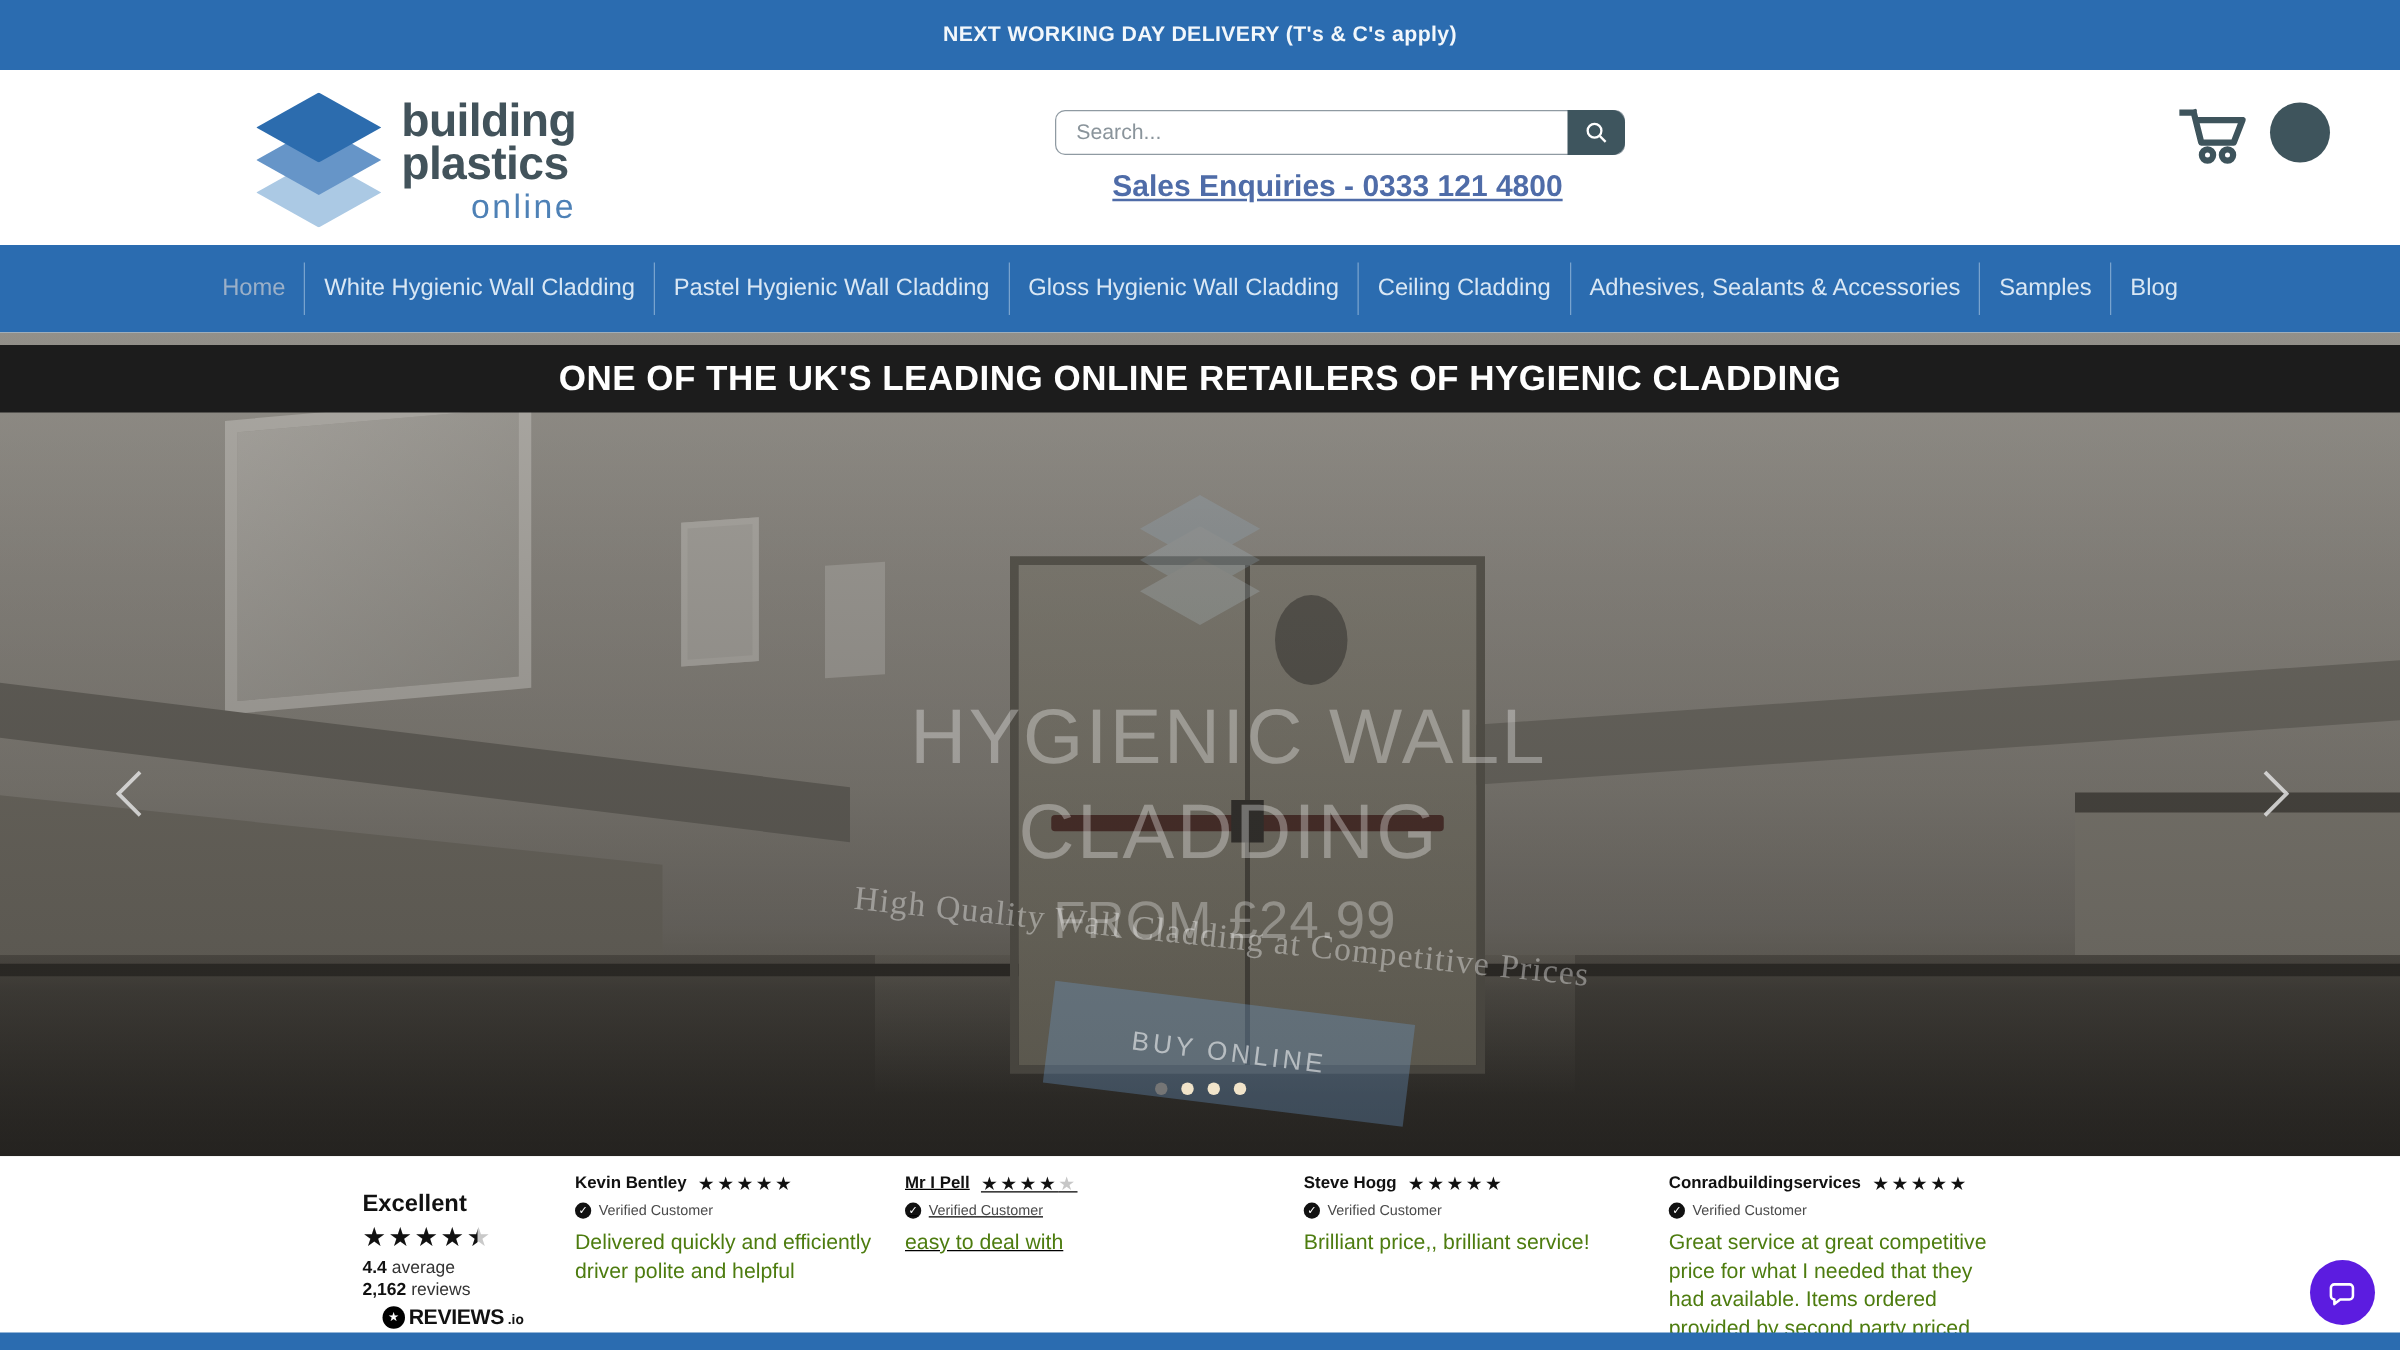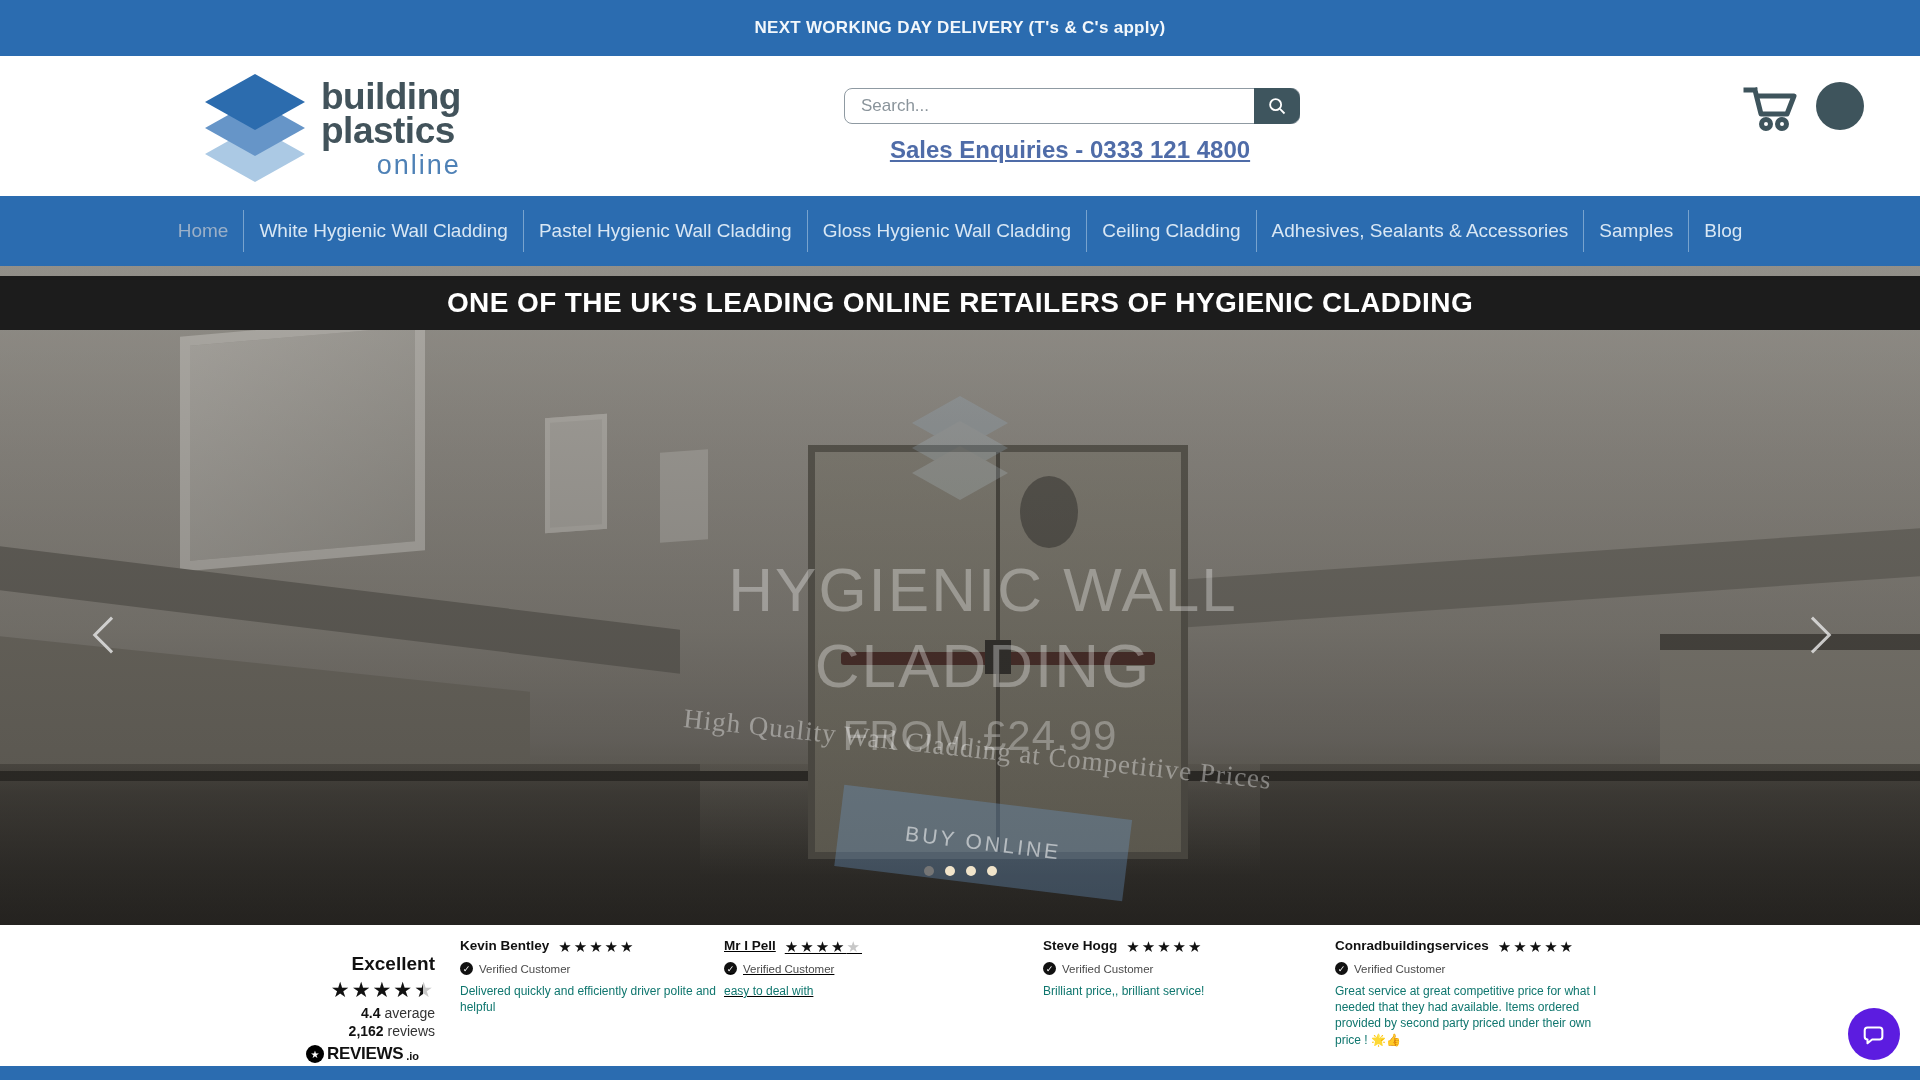--- a/index.html
+++ b/index.html
@@ -96,42 +96,42 @@
     display:flex; align-items:center; justify-content:center; cursor:pointer; }
   .hero-cta span { font-size:21px; letter-spacing:3px; color:rgba(255,255,255,.55); }
   .arrow { position:absolute; top:356px; width:26px; height:26px; cursor:pointer; }
   .arrow-left { left:98px; border-left:3px solid rgba(225,225,225,.85); border-bottom:3px solid rgba(225,225,225,.85); transform:rotate(45deg); }
   .arrow-right { left:1800px; border-right:3px solid rgba(225,225,225,.85); border-top:3px solid rgba(225,225,225,.85); transform:rotate(45deg); }
   .dots { position:absolute; top:600px; left:0; width:1920px; display:flex; justify-content:center; gap:11px; }
   .dot { width:10px; height:10px; border-radius:50%; background:#f1e4ca; cursor:pointer; }
   .dot.active { background:#757575; }
   
   .reviews { position:absolute; top:925px; left:0; width:1920px; height:141px; background:#fff; }
-  .summary { position:absolute; left:290px; top:28px; width:145px; text-align:right; }
+  .summary { position:absolute; left:290px; top:28px; width:145px; text-align:left; }
   .sum-title { font-size:19px; font-weight:bold; color:#111; }
   .sum-stars { position:relative; display:inline-block; font-family:"DejaVu Sans",sans-serif;
     font-size:21px; letter-spacing:2px; color:#c9c9c9; line-height:26px; margin-top:2px; }
   .sum-stars .fill { position:absolute; left:0; top:0; white-space:nowrap; overflow:hidden; color:#111; }
   .sum-line { font-size:14px; color:#333; margin-top:2px; }
   .sum-line b { color:#111; }
   .rev-io { display:flex; align-items:center; justify-content:center; gap:3px; margin-top:5px; cursor:pointer; }
   .rev-io .circ { width:18px; height:18px; border-radius:50%; background:#000; color:#fff;
     font-size:10px; display:flex; align-items:center; justify-content:center; font-family:"DejaVu Sans",sans-serif; }
   .rev-io .brand { font-size:17px; font-weight:800; color:#111; letter-spacing:-.3px; }
   .rev-io .suffix { font-size:11px; font-weight:bold; color:#111; margin-top:4px; }
   .r-card { position:absolute; top:13px; width:272px; }
   .r-head { display:flex; align-items:flex-start; gap:9px; }
   .r-name { font-size:13.5px; font-weight:bold; color:#111; }
   .stars { font-family:"DejaVu Sans",sans-serif; font-size:15px; letter-spacing:2px; }
   .st-full { color:#111; } .st-empty { color:#c7c7c7; }
   .r-verified { display:flex; align-items:center; gap:6px; margin-top:6px; }
   .r-badge { width:13px; height:13px; border-radius:50%; background:#111; color:#fff; font-size:9px;
     display:flex; align-items:center; justify-content:center; font-family:"DejaVu Sans",sans-serif; }
   .r-vlabel { font-size:11.5px; color:#4a4a4a; }
-  .r-text { margin-top:8px; font-size:12px; line-height:1.35; color:#0f766e; }
+  .r-text { margin-top:8px; font-size:17px; line-height:1.35; color:#4d7c0f; }
   
   .chat { position:absolute; left:1848px; top:1008px; width:52px; height:52px; border-radius:50%;
     background:#5c1ce0; display:flex; align-items:center; justify-content:center; cursor:pointer; z-index:9; }
   .footer-strip { position:absolute; top:1066px; left:0; width:1920px; height:14px; background:#2b6cb0; }
 </style>
 </head>
 <body>
 
 <div class="topbar">
   <span>NEXT WORKING DAY DELIVERY (T's &amp; C's apply)</span>

